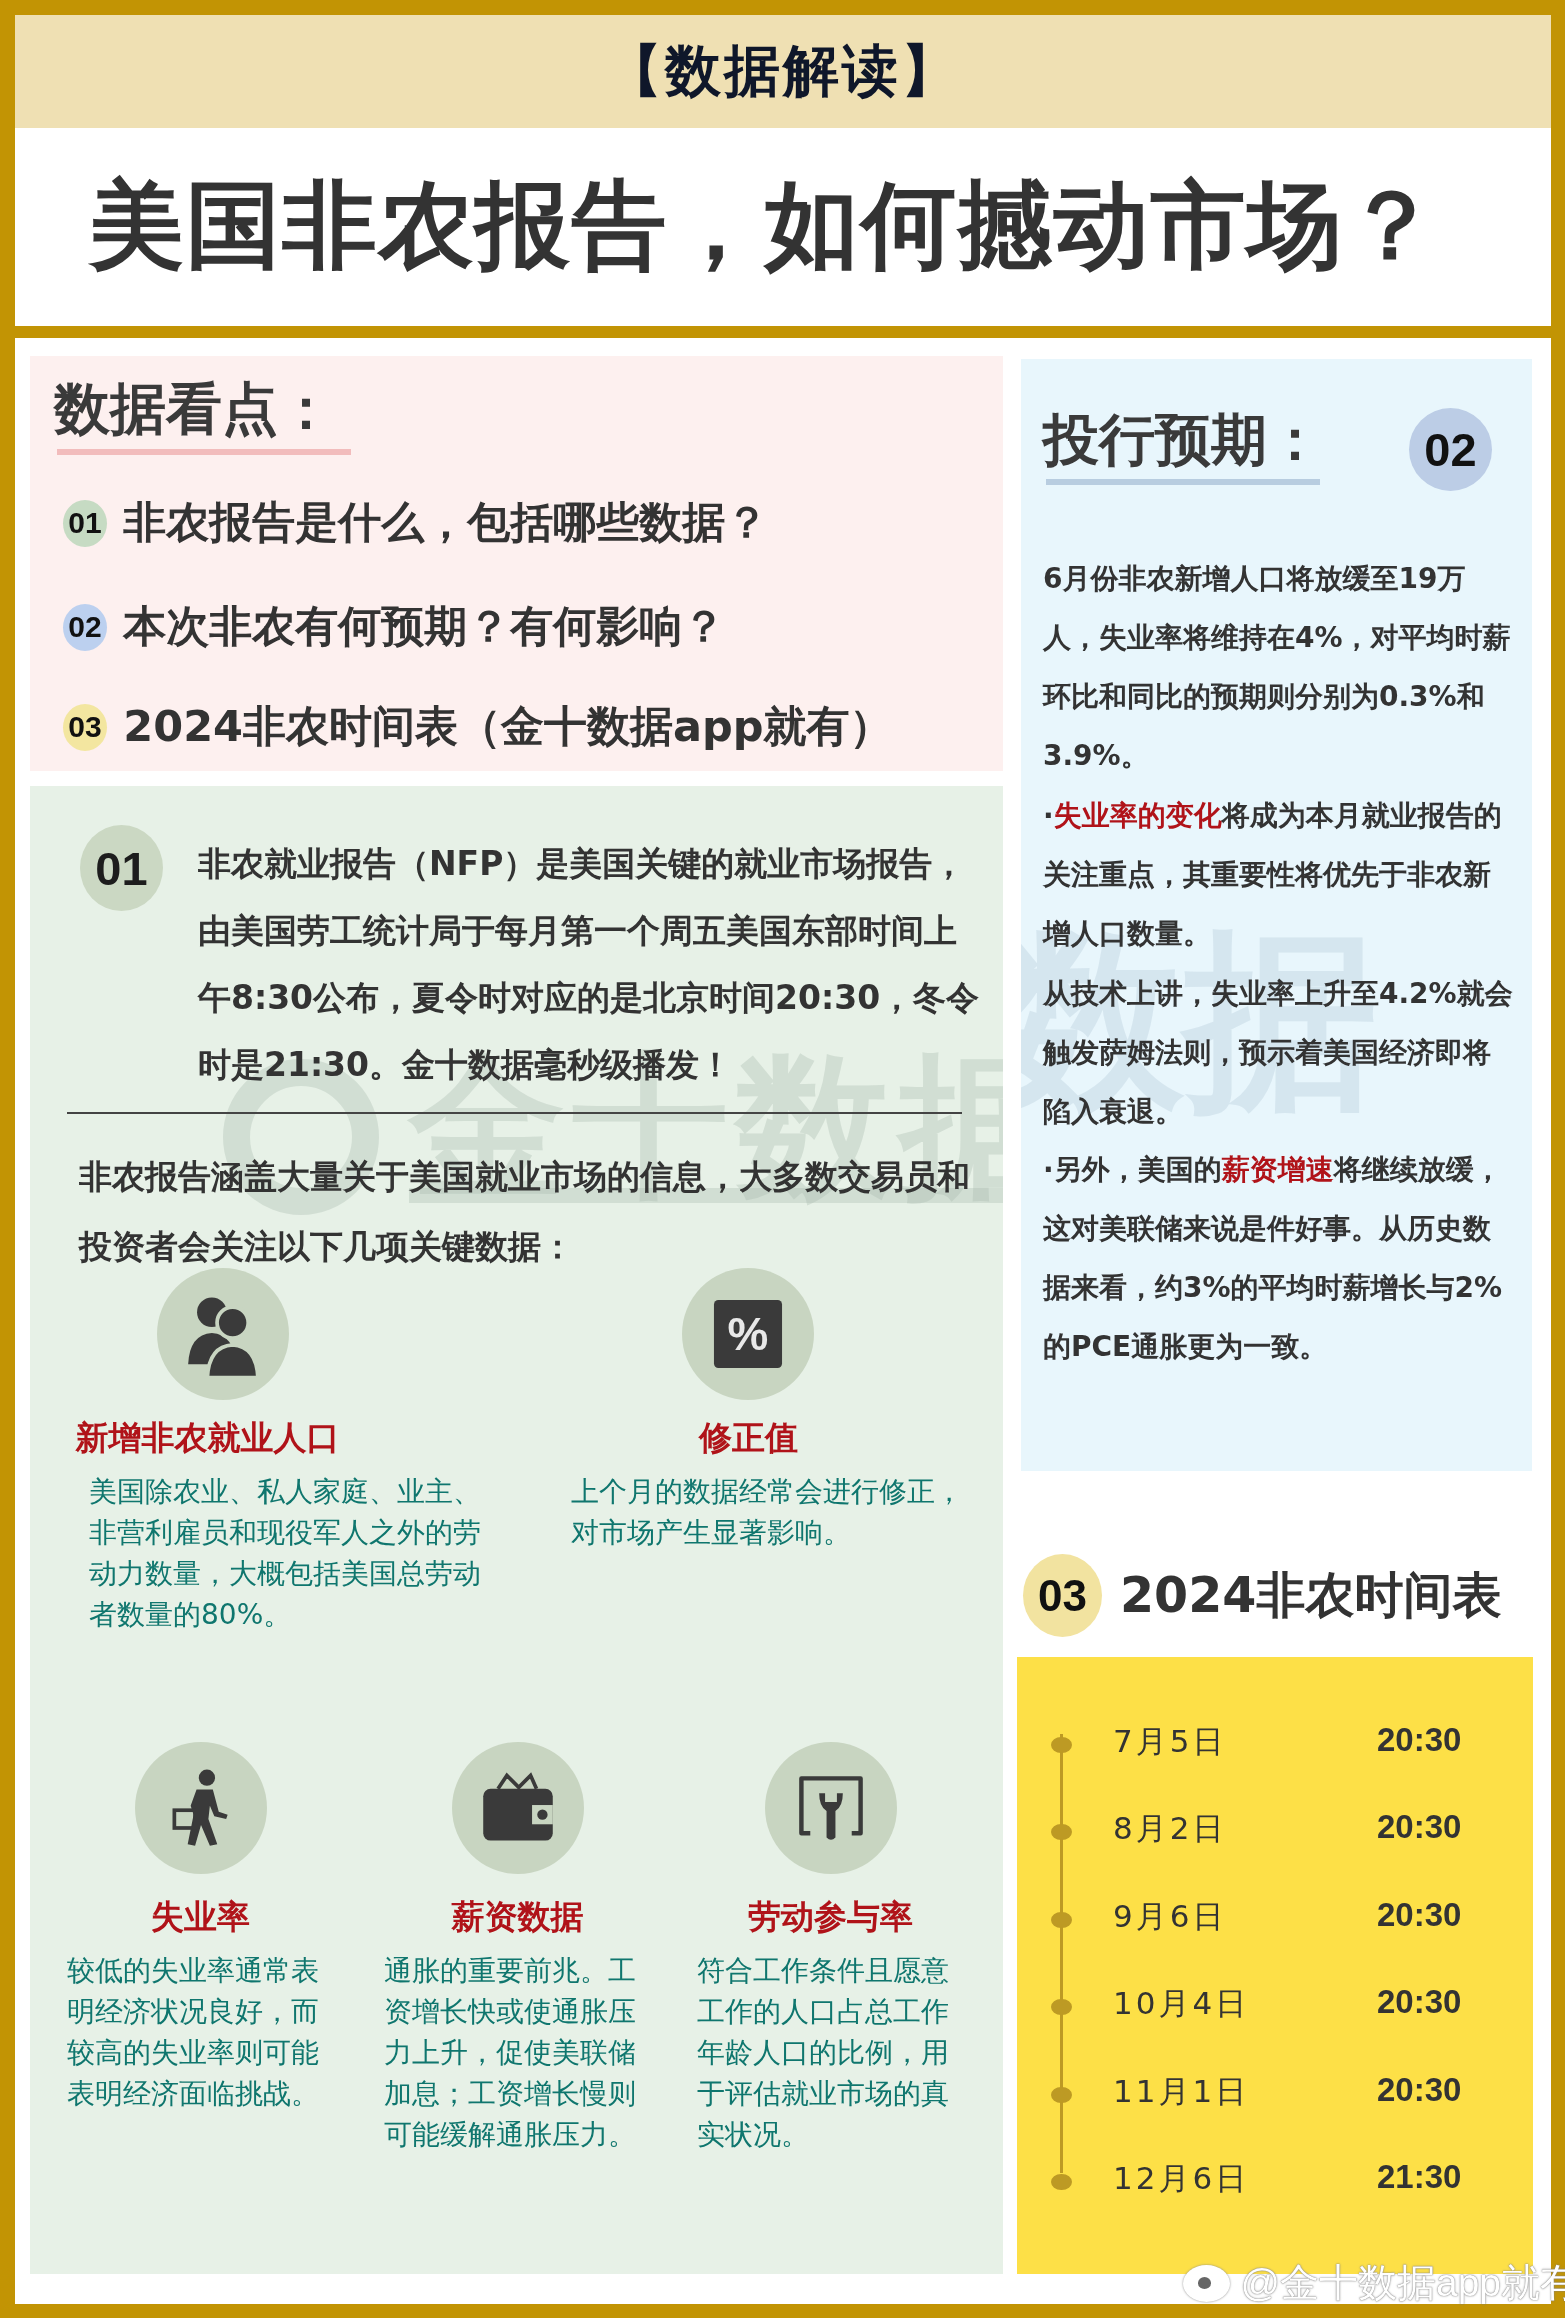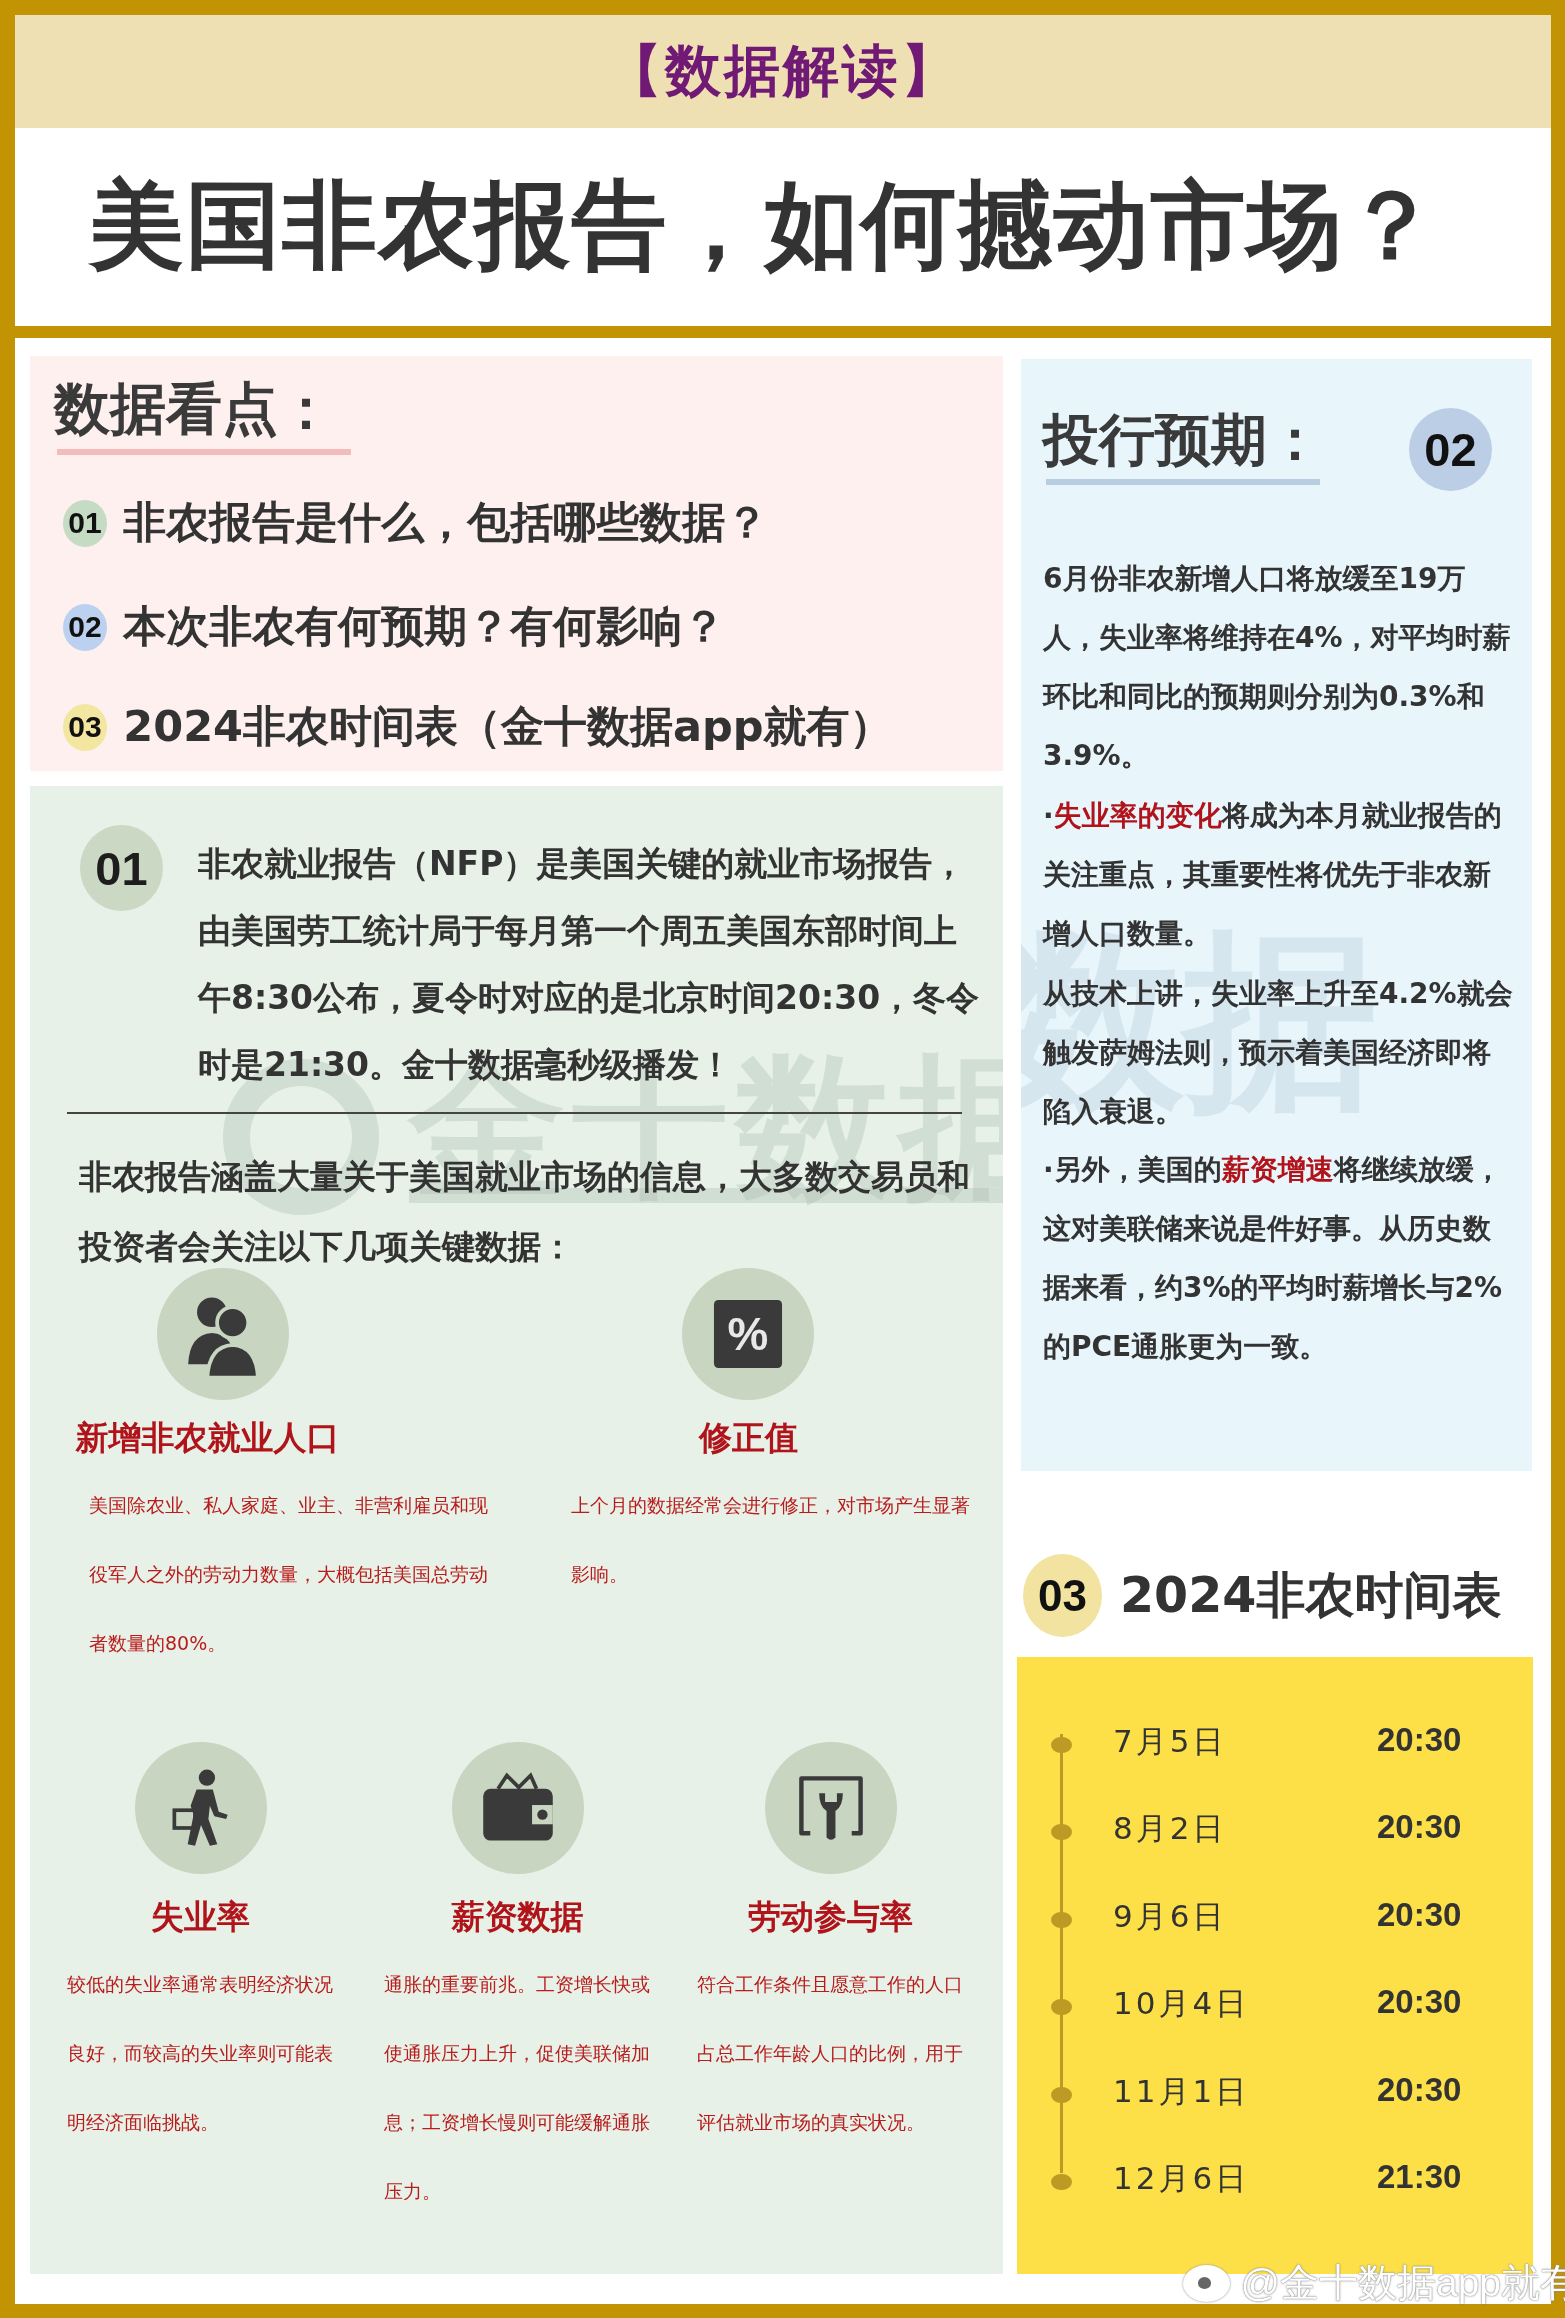--- a/index.html
+++ b/index.html
@@ -3,21 +3,21 @@
 <meta charset="utf-8">
 <style>
   * { box-sizing: border-box; margin: 0; padding: 0; }
   html, body { width: 1566px; height: 2319px; background: #ffffff; }
   body { font-family: "DejaVu Sans", "Liberation Sans", sans-serif; color: #333; position: relative; overflow: hidden; }
 
   .frame { position: absolute; left: 0; top: 0; width: 1566px; height: 2319px; background: #c29404; }
   .frame-inner { position: absolute; left: 15px; top: 15px; width: 1536px; height: 2289px; background: #ffffff; }
 
   .banner { position: absolute; left: 15px; top: 15px; width: 1536px; height: 113px; background: #efe0b3; display: flex; align-items: center; justify-content: center; }
-  .banner-text { color: #701a75; font-size: 56px; font-weight: bold; letter-spacing: 3px; }
+  .banner-text { color: #0f172a; font-size: 56px; font-weight: bold; letter-spacing: 3px; }
 
   .title-area { position: absolute; left: 15px; top: 127px; width: 1536px; height: 199px; display: flex; align-items: center; padding-left: 74px; }
   .main-title { font-size: 95px; font-weight: bold; color: #333333; letter-spacing: 1.5px; }
   .gold-rule { position: absolute; left: 15px; top: 326px; width: 1536px; height: 12px; background: #c29404; }
 
   
   .pink-panel { position: absolute; left: 30px; top: 356px; width: 973px; height: 415px; background: #fdf0ef; }
   .pink-heading { position: absolute; left: 24px; top: 16.3px; font-size: 56px; font-weight: bold; color: #3a3a3a; }
   .pink-underline { position: absolute; left: 27px; top: 93px; width: 294px; height: 6px; background: #f2bcbc; }
   .agenda-item { position: absolute; left: 33px; display: flex; align-items: center; }
@@ -29,21 +29,21 @@
   .watermark { position: absolute; left: 193px; top: 237px; font-size: 156px; font-weight: bold; color: rgba(170,185,175,0.35); white-space: nowrap; letter-spacing: 7.4px; pointer-events: none; text-decoration: underline; }
   .wm-logo { display: inline-block; width: 156px; height: 156px; border: 27px solid rgba(170,185,175,0.35); border-radius: 50%; vertical-align: middle; margin-right: 30px; }
   .num-badge-lg { position: absolute; left: 50px; top: 39px; width: 83px; height: 86px; border-radius: 50%; background: #cbd8c3; font-size: 47px; font-weight: bold; color: #1d1d1d; display: flex; align-items: center; justify-content: center; font-family: "Liberation Sans", sans-serif; }
   .nfp-text { position: absolute; left: 168px; top: 44px; width: 786px; font-size: 33px; line-height: 67px; color: #333; font-weight: bold; }
   .divider { position: absolute; left: 37px; top: 326px; width: 895px; height: 2.2px; background: #444; }
   .intro-text { position: absolute; left: 49px; top: 356px; width: 912px; font-size: 33px; line-height: 70px; color: #333; font-weight: bold; }
 
   .metric { position: absolute; text-align: center; }
   .metric-icon { width: 132px; height: 132px; border-radius: 50%; background: #c8d5c1; margin: 0 auto; display: flex; align-items: center; justify-content: center; }
   .metric-title { font-size: 33px; font-weight: bold; color: #b01319; margin-top: 21px; }
-  .metric-desc { font-size: 19px; line-height: 69px; color: #b91c1c; text-align: left; margin-top: 10.4px; }
+  .metric-desc { font-size: 28px; line-height: 41px; color: #0f766e; text-align: left; margin-top: 10.4px; }
 
   
   .blue-panel { position: absolute; left: 1021px; top: 359px; width: 511px; height: 1112px; background: #e8f6fc; overflow: hidden; }
   .blue-heading { position: absolute; left: 22px; top: 44px; font-size: 56px; font-weight: bold; color: #3a3a3a; }
   .blue-underline { position: absolute; left: 25px; top: 120px; width: 274px; height: 6px; background: #b8cde0; }
   .blue-badge { position: absolute; left: 388px; top: 49px; width: 83px; height: 83px; border-radius: 50%; background: #bccde6; font-size: 47px; font-weight: bold; color: #111; display: flex; align-items: center; justify-content: center; font-family: "Liberation Sans", sans-serif; }
   .blue-wm { position: absolute; left: -30px; top: 534px; font-size: 193px; font-weight: bold; color: rgba(190,210,225,0.45); white-space: nowrap; }
   .blue-para { position: absolute; left: 22px; width: 474px; font-size: 28px; line-height: 59px; color: #333; font-weight: bold; }
   .hl { color: #b01319; }
 

